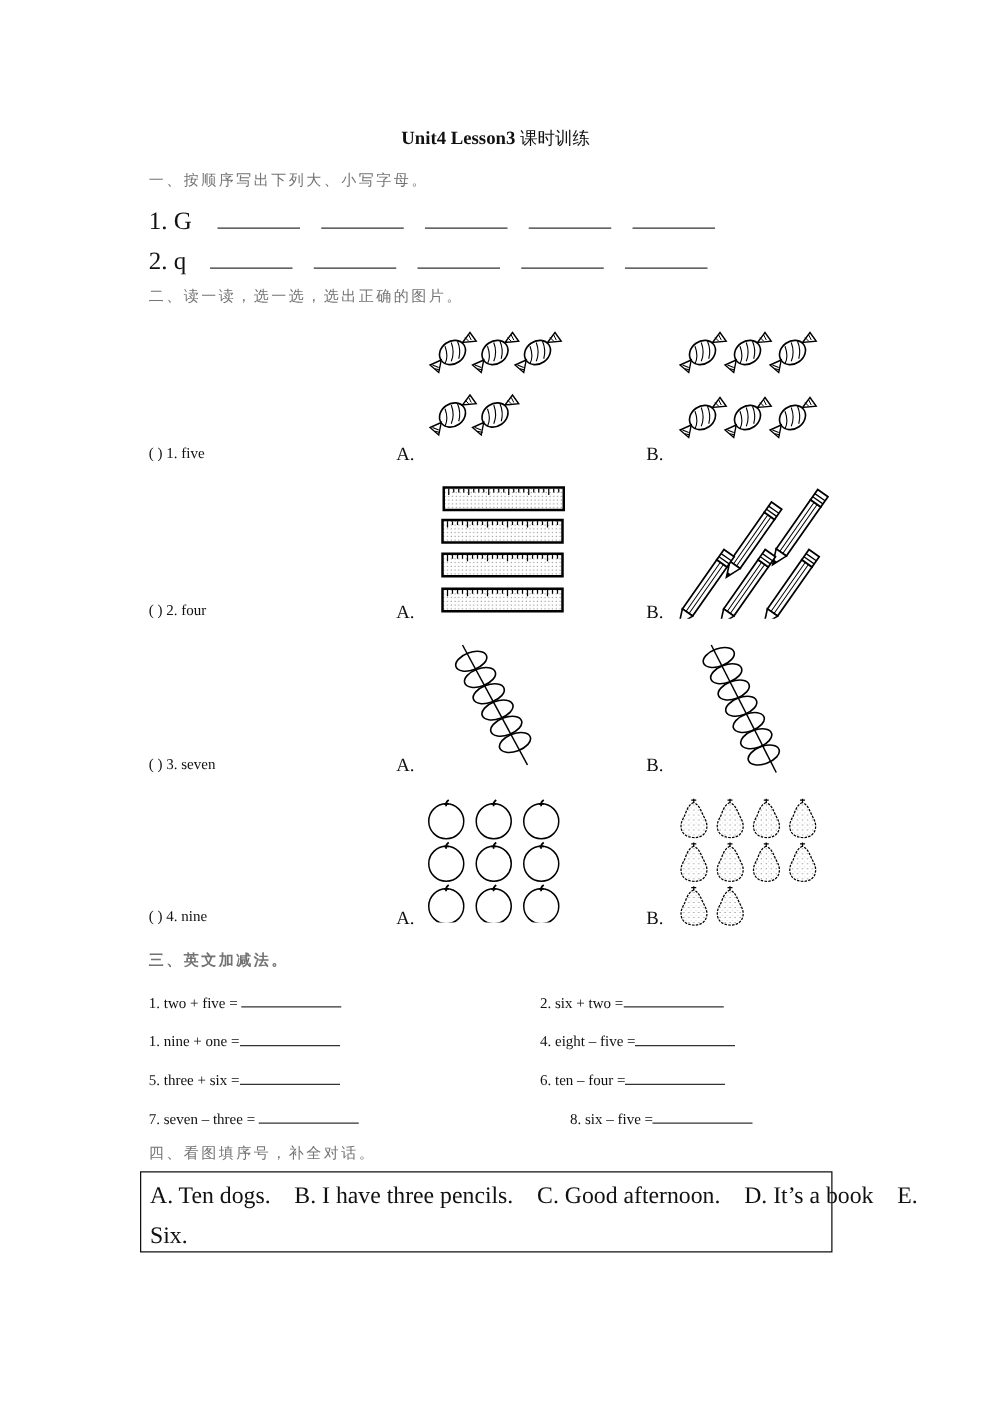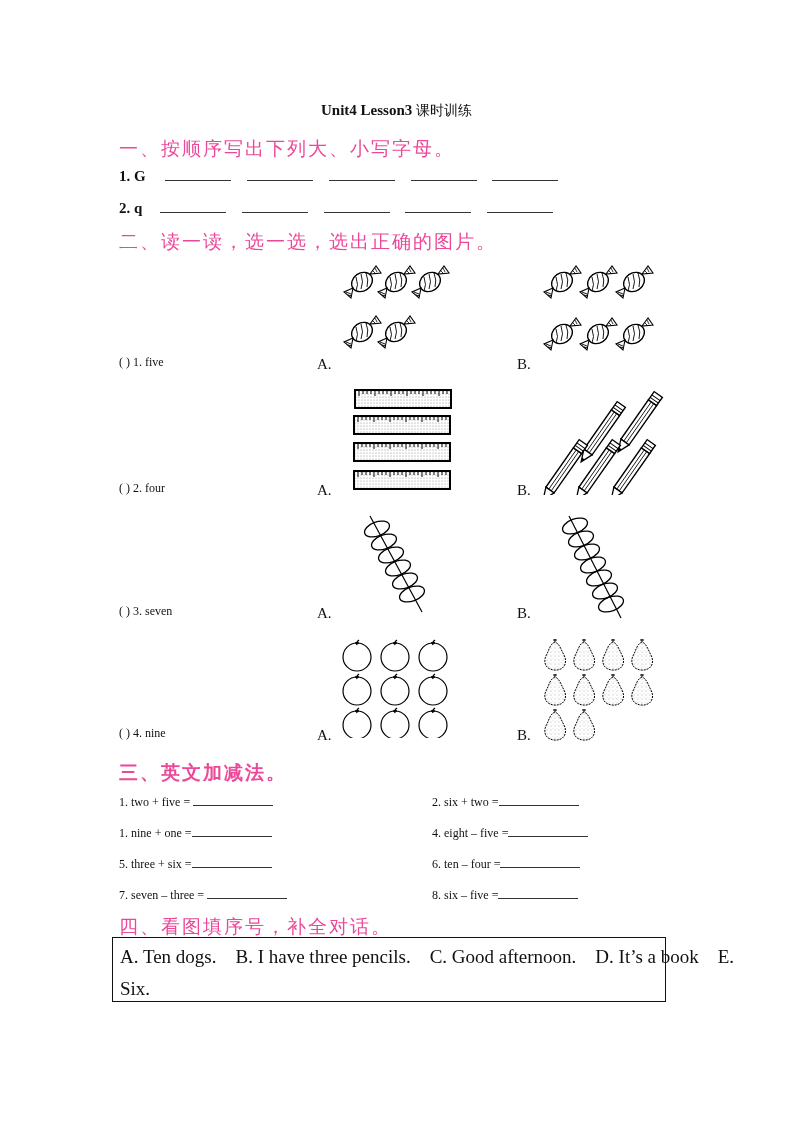--- a/index.html
+++ b/index.html
@@ -2,24 +2,24 @@
 <html><head>
 <meta charset="utf-8">
 <style>
   html, body { margin: 0; padding: 0; background: #ffffff; }
   body { width: 793px; height: 1122px; position: relative; overflow: hidden;
          font-family: "Liberation Serif", "DejaVu Serif", serif; color: #111; }
   .abs { position: absolute; white-space: nowrap; }
   .title { top: 102px; left: 0; width: 793px; text-align: center; font-size: 15px; }
   .title b { font-weight: bold; }
   .title .cn { font-family: Liberation Mono, monospace; font-size: 14px; font-weight: normal; margin-top: 41px; }
-  .cn-head { font-family: "DejaVu Sans", sans-serif; font-size: 19px; letter-spacing: 2px; color: #ec4899; text-align: right; }
+  .cn-head { font-family: "DejaVu Sans", sans-serif; font-size: 12px; letter-spacing: 2px; color: #737373; text-align: right; }
   .txt { font-size: 12px; }
   .blank { display: inline-block; border-bottom: 1px solid #333; height: 14px; vertical-align: baseline; }
-  .row { position: absolute; left: 119px; font-size: 15px; font-weight: bold; }
+  .row { position: absolute; left: 119px; font-size: 20px; }
   .row .blank { width: 66px; margin-left: 12px; }
   .opt-label { font-size: 15px; }
   .pic { position: absolute; }
   .box { position: absolute; left: 112px; top: 937px; width: 552px; height: 63px; border: 1.3px solid #111; }
   .box .line { position: absolute; left: 7px; font-size: 19px; }
   .eq .blank { width: 80px; }
 </style>
 </head>
 <body>
 
@@ -203,21 +203,21 @@
 </div>
 <div class="abs txt eq" style="left:119px; top:853px;">
   <span>5. three + six =</span><span class="blank"></span>
 </div>
 <div class="abs txt eq" style="left:432px; top:853px;">
   <span>6. ten – four =</span><span class="blank"></span>
 </div>
 <div class="abs txt eq" style="left:119px; top:884px;">
   <span>7. seven – three = </span><span class="blank"></span>
 </div>
-<div class="abs txt eq" style="left:432px; top:884px;text-align:center;">
+<div class="abs txt eq" style="left:456px; top:884px;text-align:center;">
   <span>8. six – five =</span><span class="blank"></span>
 </div>
 
 <div class="abs cn-head" style="left:119px; top:914px;">四、看图填序号，补全对话。</div>
 <div class="box">
   <div class="line" style="top:8px; white-space:pre;">A. Ten dogs.    B. I have three pencils.    C. Good afternoon.    D. It’s a book    E.</div>
   <div class="line" style="top:40px;">Six.</div>
 </div>
 
 </body></html>

